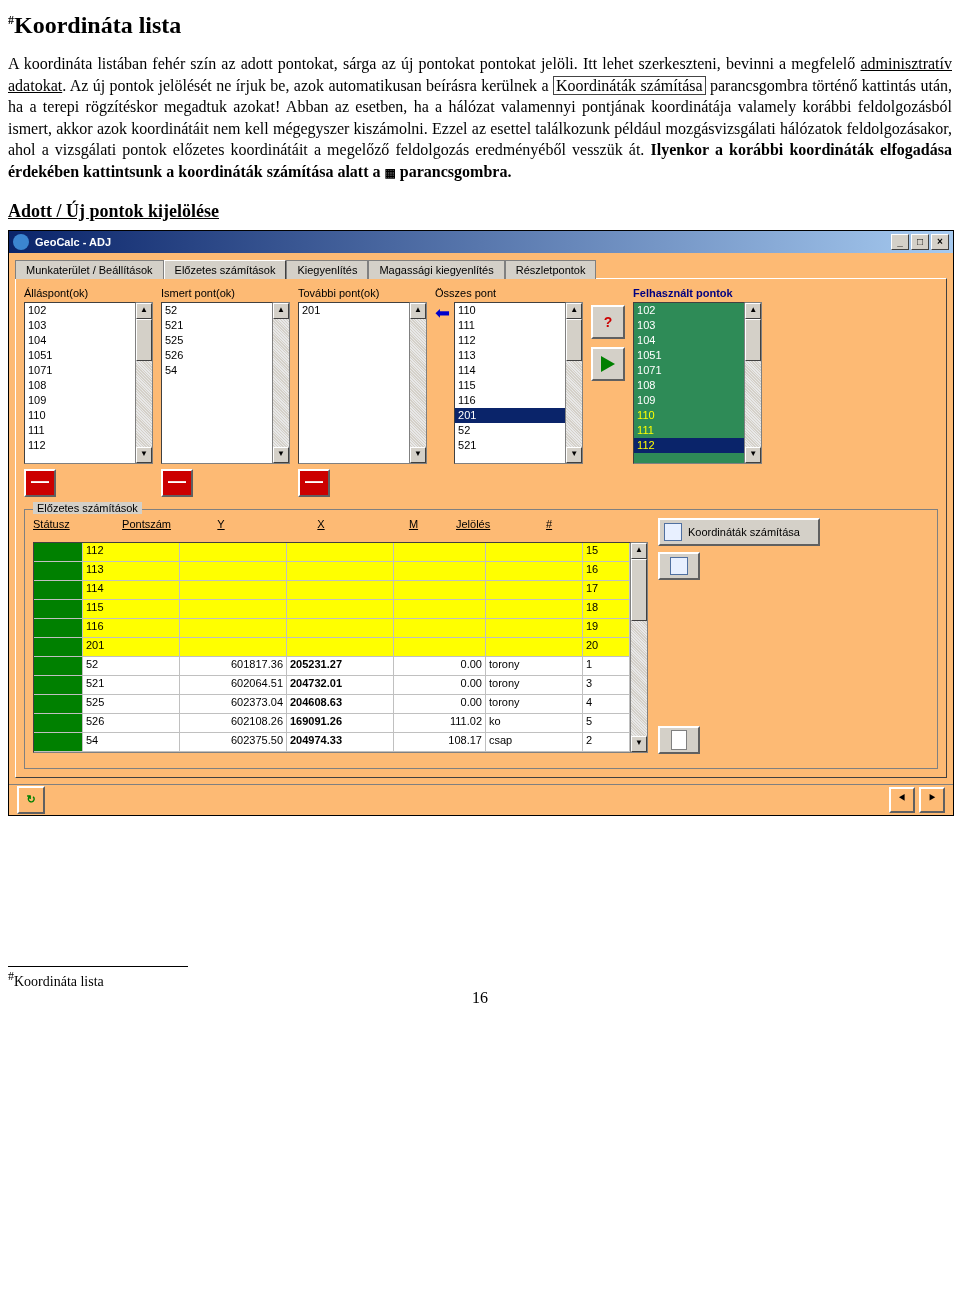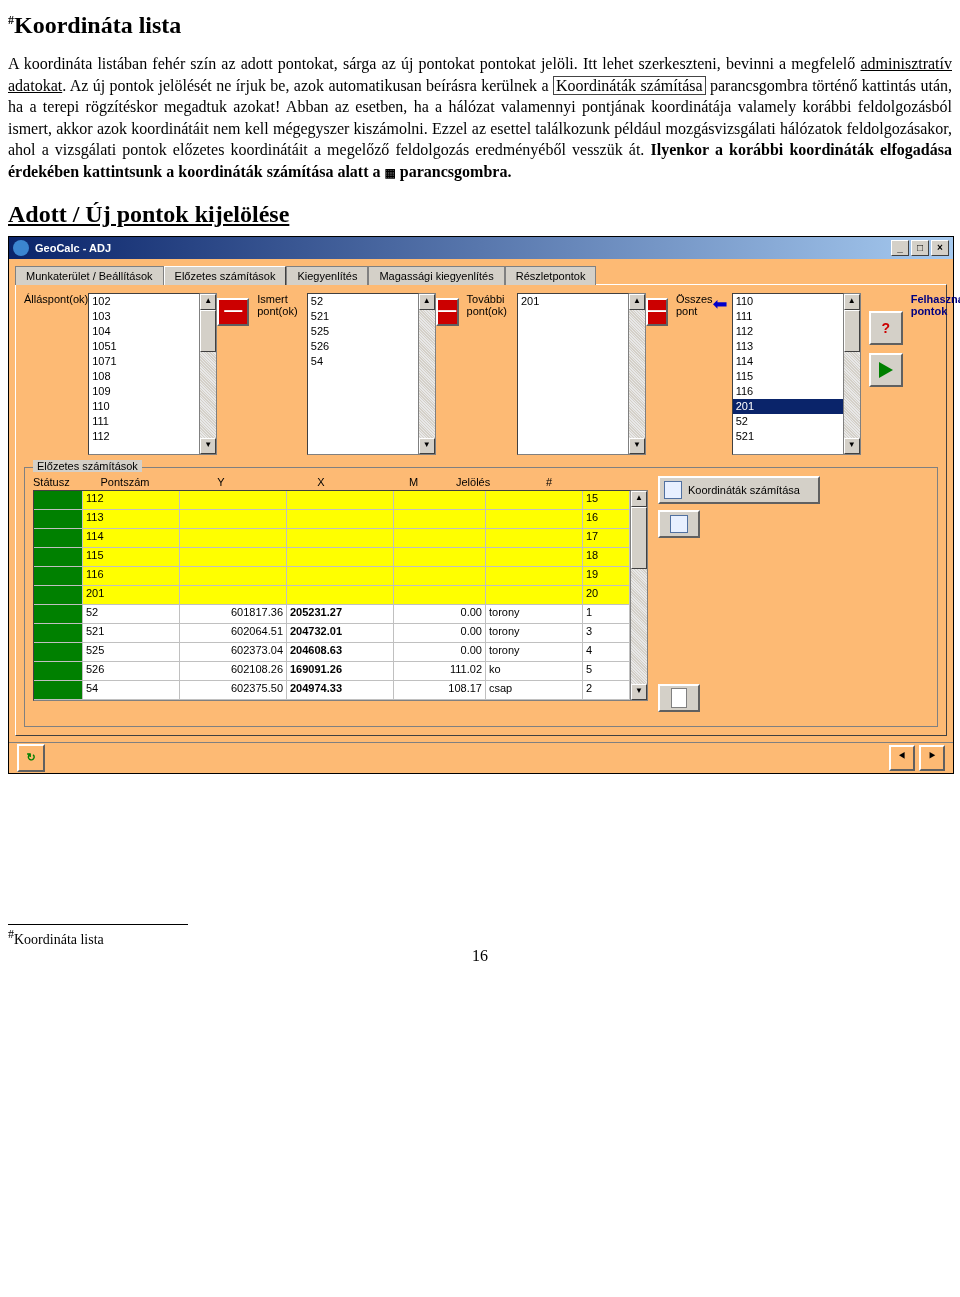--- a/index.html
+++ b/index.html
@@ -2,59 +2,59 @@
 <html><head>
 <meta charset="utf-8">
 <style>
   body{font-family:"Times New Roman",serif;font-size:16px;margin:0;padding:8px;width:960px;box-sizing:border-box;color:#000;}
   h1{font-size:24px;font-weight:bold;margin:4px 0 14px 0;}
   .anchor{font-size:12px;vertical-align:super;}
   p{margin:0 0 2px 0;line-height:1.35;text-align:justify;}
   .boxed{border:1px solid #444;padding:0 2px;}
   a.ul{text-decoration:underline;color:#000;}
   .iconlet{font-size:12px;}
-  h3{font-size:24px;margin:18px 0 8px 0;text-decoration:underline;}
+  h3{font-size:18px;margin:18px 0 8px 0;text-decoration:underline;}
   .footer{position:relative;margin-top:150px;}
   .foothr{border:none;border-top:1px solid #000;width:180px;margin:0;}
   .footnote{font-size:14px;margin-top:2px;}
   .pagenum{text-align:center;font-size:16px;}
 
   
   .app{width:944px;font-family:Tahoma,Verdana,sans-serif;font-size:11px;background:#fdba74;border:1px solid #000;margin-top:6px;}
   .titlebar{height:22px;background:linear-gradient(to right,#0a246a,#a6caf0);display:flex;align-items:center;color:#fff;font-weight:bold;padding:0 4px;}
   .titlebar .icon{width:16px;height:16px;background:#3b85d0;border-radius:50%;margin-right:6px;display:inline-block;}
   .titlebar .spacer{flex:1;}
   .winbtn{width:16px;height:14px;background:#d4d0c8;border:1px solid #fff;border-right-color:#404040;border-bottom-color:#404040;margin-left:2px;display:flex;align-items:center;justify-content:center;color:#000;font-size:10px;font-family:Arial;}
   .tabs{display:flex;padding:6px 6px 0 6px;}
   .tab{padding:3px 10px;border:1px solid #808080;border-bottom:none;background:#d4d0c8;position:relative;top:1px;font-size:11px;}
   .tab.active{background:#d4d0c8;border-color:#fff #404040 #d4d0c8 #fff;z-index:2;}
   .tabpanel{border:1px solid #fff;border-right-color:#404040;border-bottom-color:#404040;margin:0 6px 6px 6px;padding:8px;}
 
   .cols{display:flex;gap:8px;}
-  .colbox{display:flex;flex-direction:row;}
+  .colbox{display:flex;flex-direction:column;}
   .colbox label{margin-bottom:3px;}
   .listwrap{display:flex;}
   .listbox{background:#fff;border:1px solid #808080;border-top-color:#404040;border-left-color:#404040;width:110px;height:160px;overflow:hidden;font-size:11px;}
   .listbox.green{background:#2e8b57;color:#fff;}
   .listbox div{padding:0 3px;line-height:15px;}
   .listbox .sel{background:#0a246a;color:#fff;}
   .listbox .yel{color:#ffff00;}
   .scroll{width:16px;background:#d4d0c8;border:1px solid #808080;border-left:none;display:flex;flex-direction:column;}
   .sbtn{height:14px;background:#d4d0c8;border:1px solid #fff;border-right-color:#404040;border-bottom-color:#404040;font-size:8px;text-align:center;line-height:12px;}
   .strack{flex:1;background:repeating-linear-gradient(45deg,#e8e8e8,#e8e8e8 1px,#d4d0c8 1px,#d4d0c8 2px);}
   .sthumb{height:40px;background:#d4d0c8;border:1px solid #fff;border-right-color:#404040;border-bottom-color:#404040;}
   .minus{width:28px;height:24px;background:#cc0000;border:2px solid #fff;border-right-color:#606060;border-bottom-color:#606060;margin-top:5px;color:#fff;font-size:18px;font-weight:bold;text-align:center;line-height:20px;align-self:flex-start;}
 
   .sideicons{display:flex;flex-direction:column;gap:8px;margin-top:18px;}
   .sqbtn{width:30px;height:30px;background:#d4d0c8;border:2px solid #fff;border-right-color:#606060;border-bottom-color:#606060;display:flex;align-items:center;justify-content:center;font-size:14px;}
   .playbtn .tri{width:0;height:0;border-left:14px solid #008000;border-top:8px solid transparent;border-bottom:8px solid transparent;}
 
   .fieldset{border:1px solid #808080;margin-top:12px;padding:8px;position:relative;}
   .fieldset>.legend{position:absolute;top:-8px;left:8px;background:#d4d0c8;padding:0 4px;}
-  .gridhead{display:flex;margin-bottom:2px;}
+  .gridhead{display:flex;margin-bottom:12px;text-decoration:underline;}
   .gridhead span{font-size:11px;}
   .gridwrap{display:flex;}
   .grid{background:#fff;border:1px solid #808080;border-top-color:#404040;border-left-color:#404040;}
   .row{display:flex;height:19px;align-items:stretch;}
   .cell{border-right:1px solid #c0c0c0;border-bottom:1px solid #c0c0c0;padding:1px 3px;font-size:11px;overflow:hidden;white-space:nowrap;background:#fff;}
   .cell.y{background:#ffff00;}
   .cell.st{background:#008000;}
   .c-st{width:42px;}
   .c-ps{width:90px;}
   .c-y{width:100px;text-align:right;}
@@ -224,21 +224,21 @@
         </div>
       </div>
     </div>
 
     <div class="fieldset">
       <div class="legend">Előzetes számítások</div>
       <div style="display:flex;">
         <div>
           <div class="gridhead" id="gridhead">
               <span style="width: 46px; text-align: left;">Státusz</span>
-              <span style="width: 92px; text-align: center;">Pontszám</span>
+              <span style="width: 92px; text-align: right;">Pontszám</span>
               <span style="width: 100px; text-align: center;">Y</span>
               <span style="width: 100px; text-align: center;">X</span>
               <span style="width: 85px; text-align: center;">M</span>
               <span style="width: 90px; text-align: left;">Jelölés</span>
               <span style="width: 40px; text-align: left;">#</span>
             </div>
           <div class="gridwrap">
             <div class="grid" id="grid">
                 <div class="row">
                   <div class="cell c-st st"></div>

